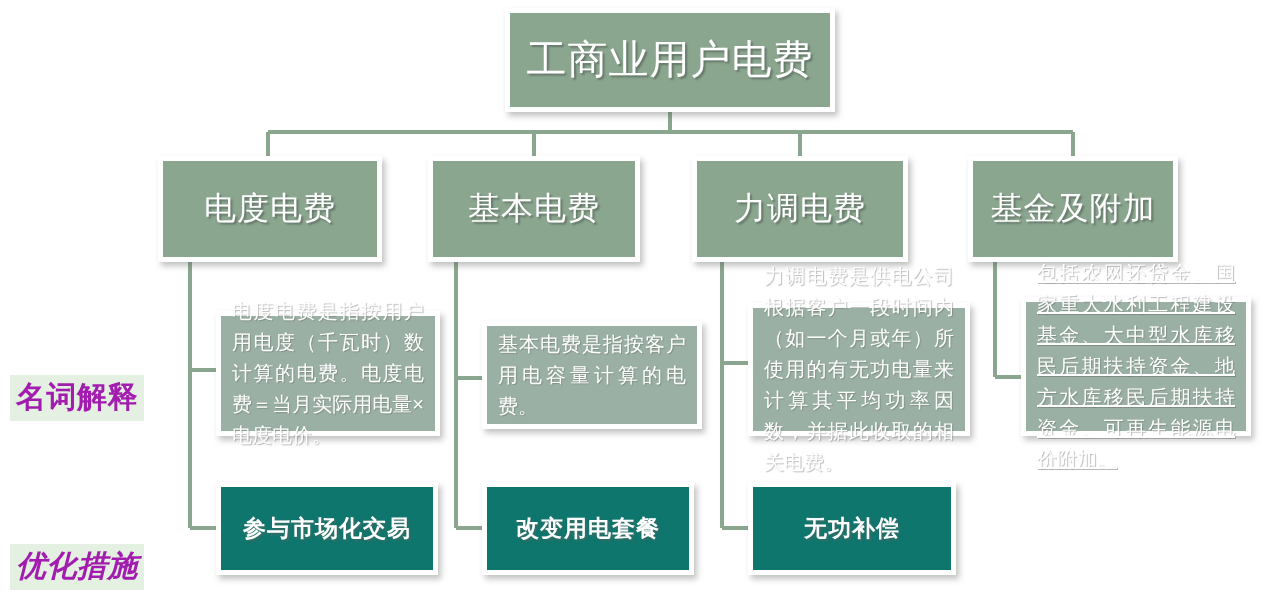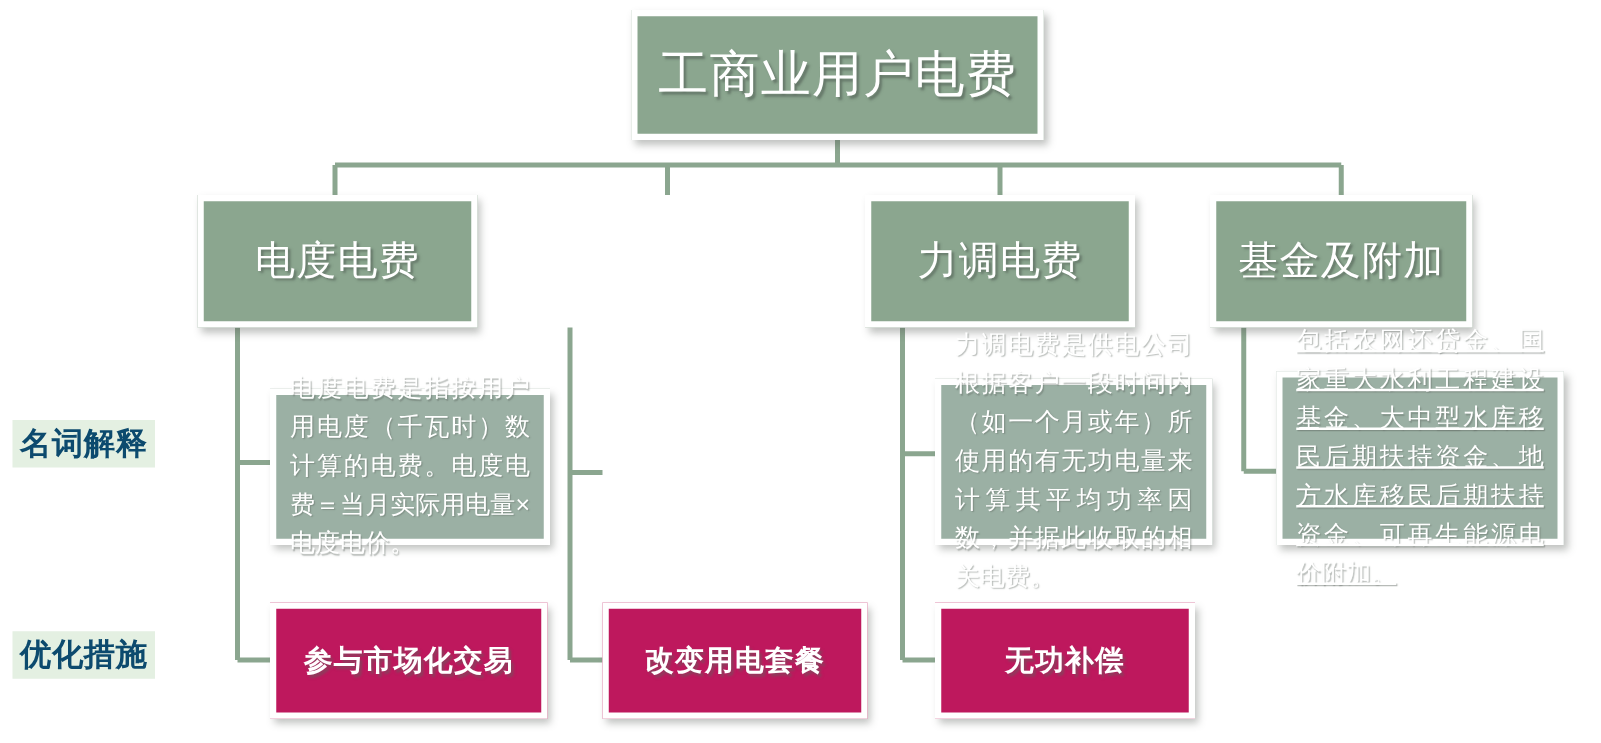--- a/index.html
+++ b/index.html
@@ -72,38 +72,39 @@
     padding: 8px 11px;
     text-shadow: 1px 1px 1px rgba(95,105,98,0.45);
   }
   .node-desc span {
     display: block;
     width: 100%;
   }
 
   
   .node-measure {
-    background: #be185d;
+    background: #0f766e;
     font-size: 23px;
     font-weight: bold;
     letter-spacing: 1px;
     text-shadow: 2px 2px 2px rgba(90,100,92,0.5);
   }
 
   
   .row-label {
     position: absolute;
     background: #e4f0e2;
-    color: #0c4a6e;
-    font-size: 25px;
+    color: #a21caf;
+    font-size: 30px;
     font-weight: bold;
     letter-spacing: 0.5px;
     padding: 2px 6px 3px 6px;
     white-space: nowrap;
     font-family: "Liberation Sans", "DejaVu Sans", sans-serif;
+    margin-top: 39px;
   }
 </style>
 </head>
 <body>
 
 <div id="canvas">
 
   <svg id="connectors" viewBox="0 0 1281 594" width="1281" height="594">
     <g stroke="#8ba68f" stroke-width="4" fill="none" stroke-linecap="butt">
 
@@ -134,33 +135,39 @@
   </svg>
 
   <div class="node title-node node-root" style="left:505px; top:8px; width:330px; height:104px;">
     <span>工商业用户电费</span>
   </div>
 
   <div class="node title-node node-l2" style="left:158px; top:156px; width:224px; height:106px;">
     <span>电度电费</span>
   </div>
 
+  <div class="node title-node node-l2" style="left:428px; top:156px; width:212px; height:106px;">
+    <span>基本电费</span>
+  </div>
 
   <div class="node title-node node-l2" style="left:692px; top:156px; width:216px; height:106px;">
     <span>力调电费</span>
   </div>
 
   <div class="node node-desc" style="left:216px; top:311px; width:224px; height:125px;">
     <span>电度电费是指按用户用电度（千瓦时）数计算的电费。电度电费＝当月实际用电量×电度电价。</span>
   </div>
 
   <div class="node title-node node-l2" style="left:968px; top:156px; width:210px; height:106px;">
     <span>基金及附加</span>
   </div>
 
+  <div class="node node-desc" style="left:482px; top:321px; width:220px; height:108px;">
+    <span>基本电费是指按客户用电容量计算的电费。</span>
+  </div>
 
   <div class="node node-desc" style="left:748px; top:303px; width:222px; height:133px;">
     <span>力调电费是供电公司根据客户一段时间内（如一个月或年）所使用的有无功电量来计算其平均功率因数，并据此收取的相关电费。</span>
   </div>
 
   <div class="node node-desc" style="left:1021px; top:297px; width:230px; height:139px;text-decoration:underline;">
     <span>包括农网还贷金、国家重大水利工程建设基金、大中型水库移民后期扶持资金、地方水库移民后期扶持资金、可再生能源电价附加。</span>
   </div>
 
   <div class="node node-measure" style="left:216px; top:482px; width:222px; height:93px;">
@@ -172,17 +179,17 @@
   </div>
 
   <div class="node node-measure" style="left:482px; top:482px; width:212px; height:93px;">
     <span>改变用电套餐</span>
   </div>
 
   <div class="row-label" style="left:10px; top:336px;">
     <span>名词解释</span>
   </div>
 
-  <div class="row-label" style="left:10px; top:505px;">
+  <div class="row-label" style="left:10px; top:505px;font-style:italic;">
     <span>优化措施</span>
   </div>
 
 </div>
 
 </body></html>

